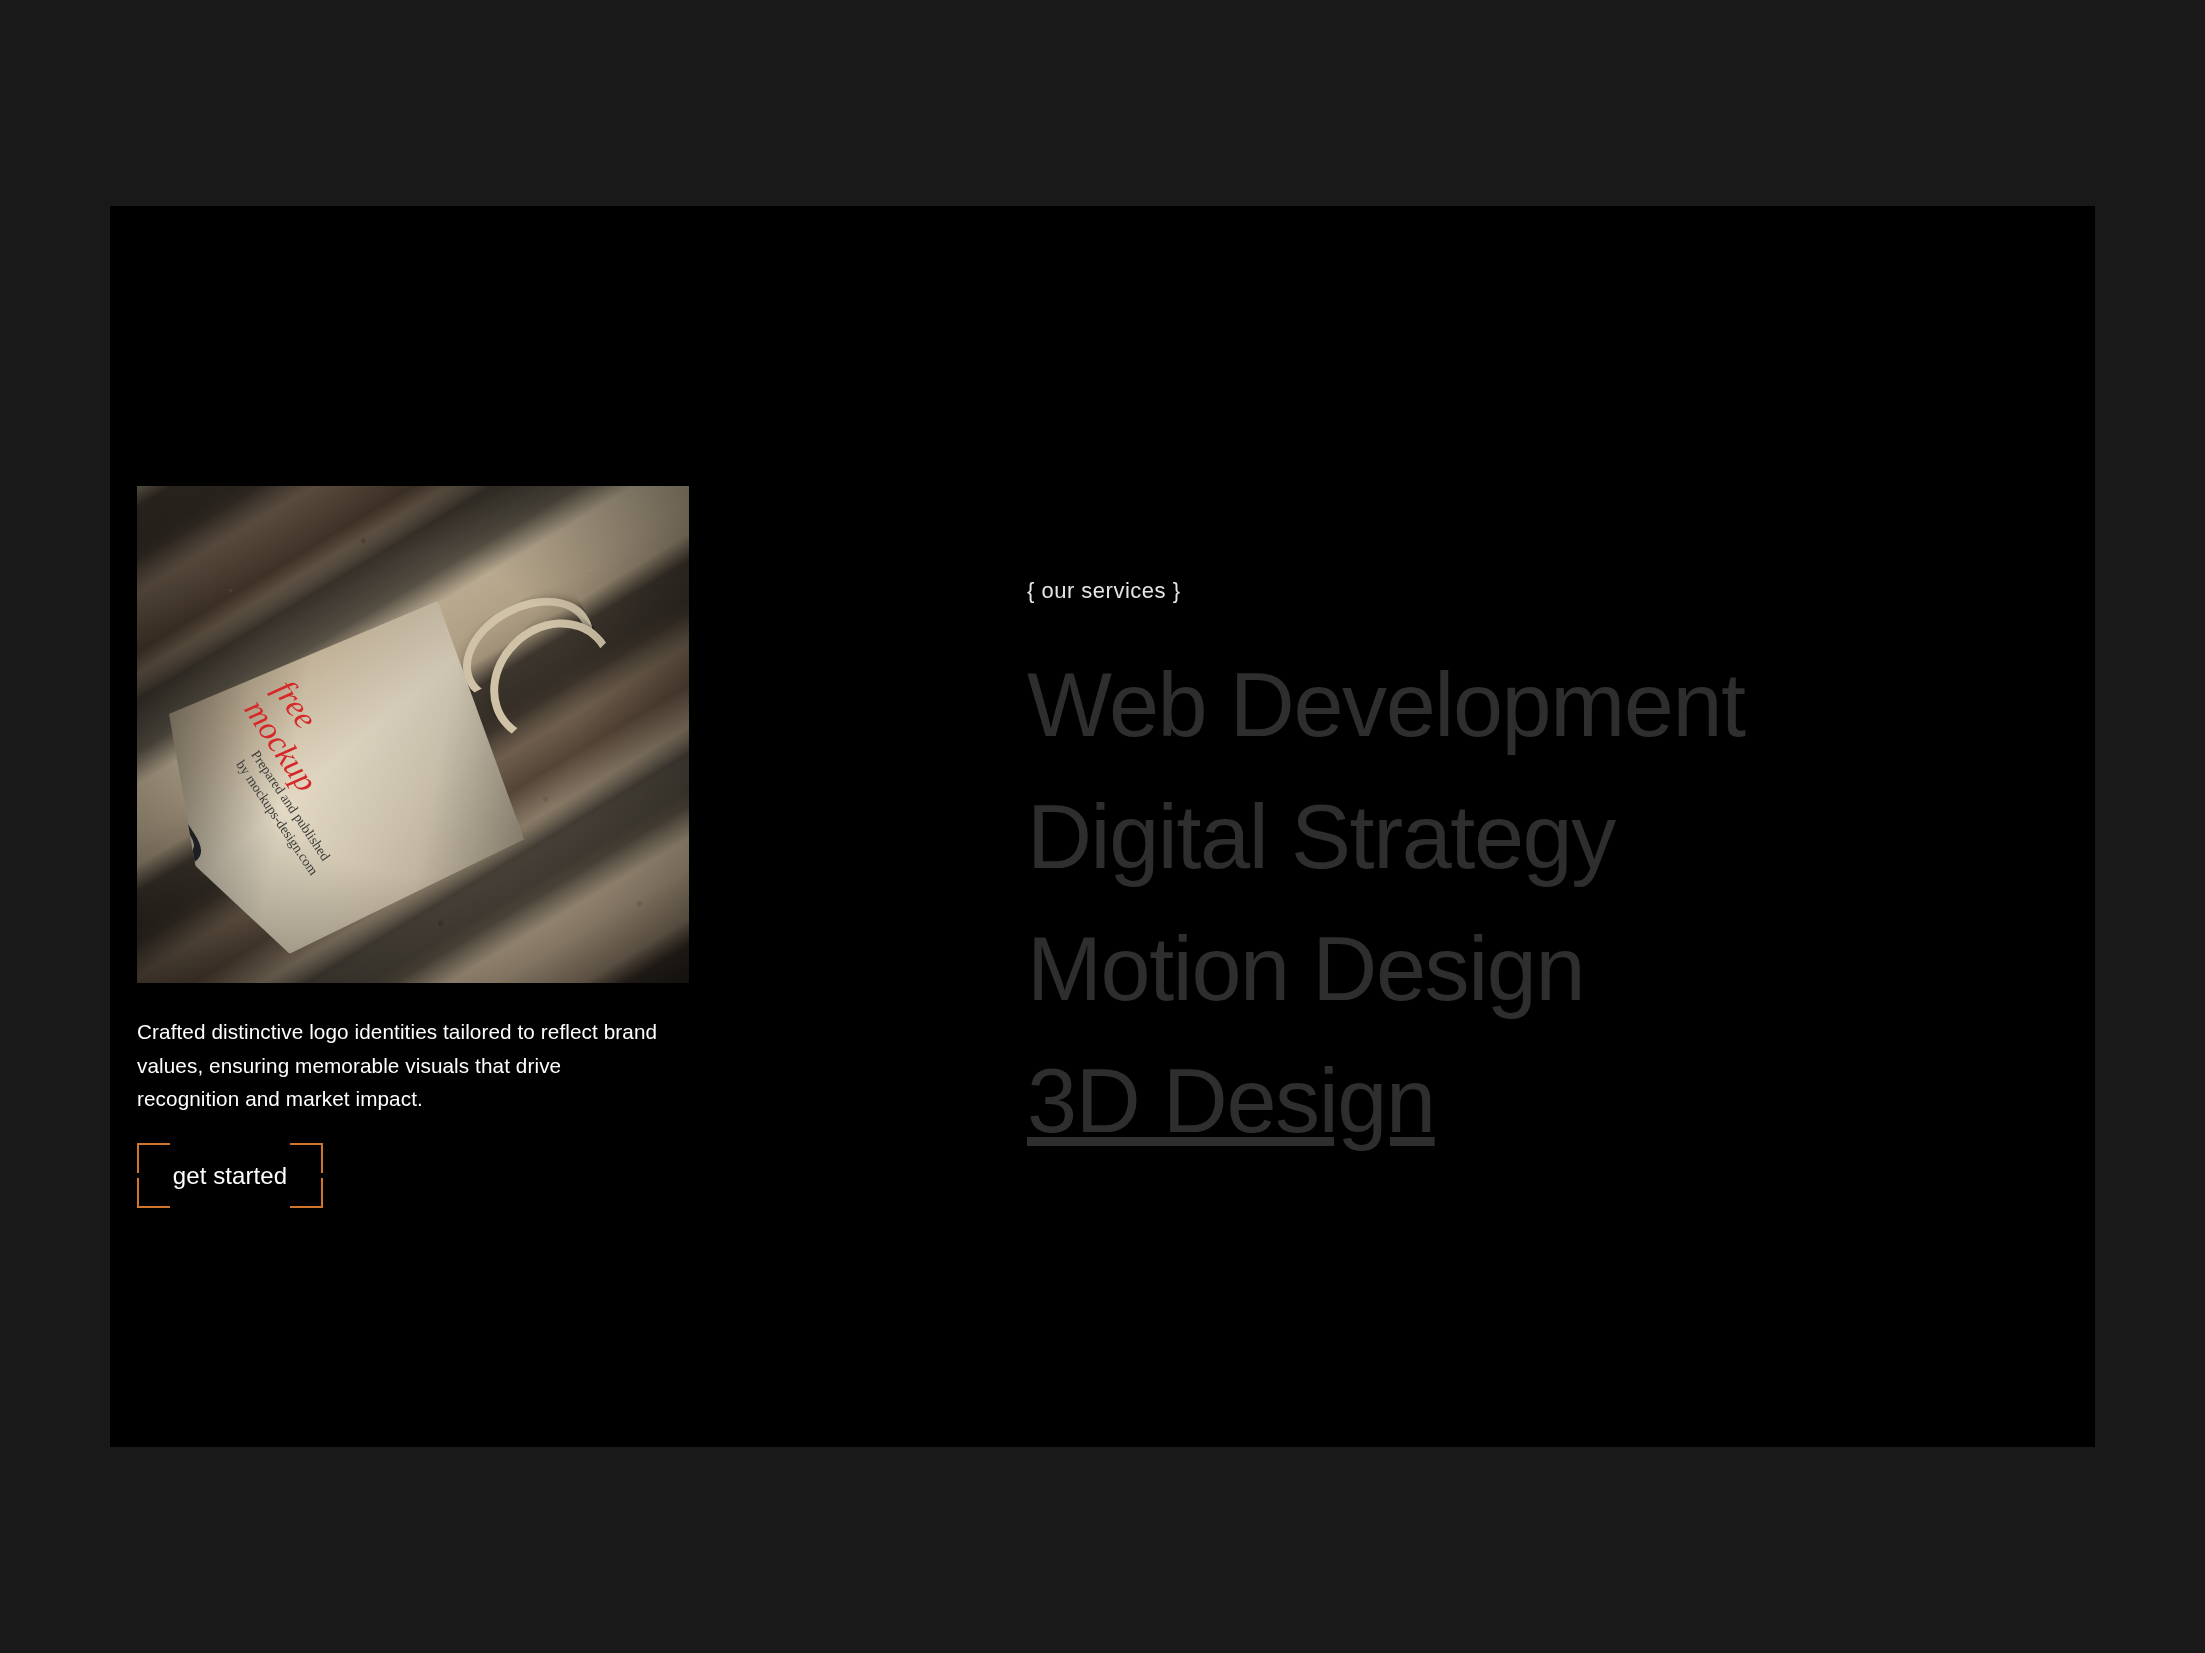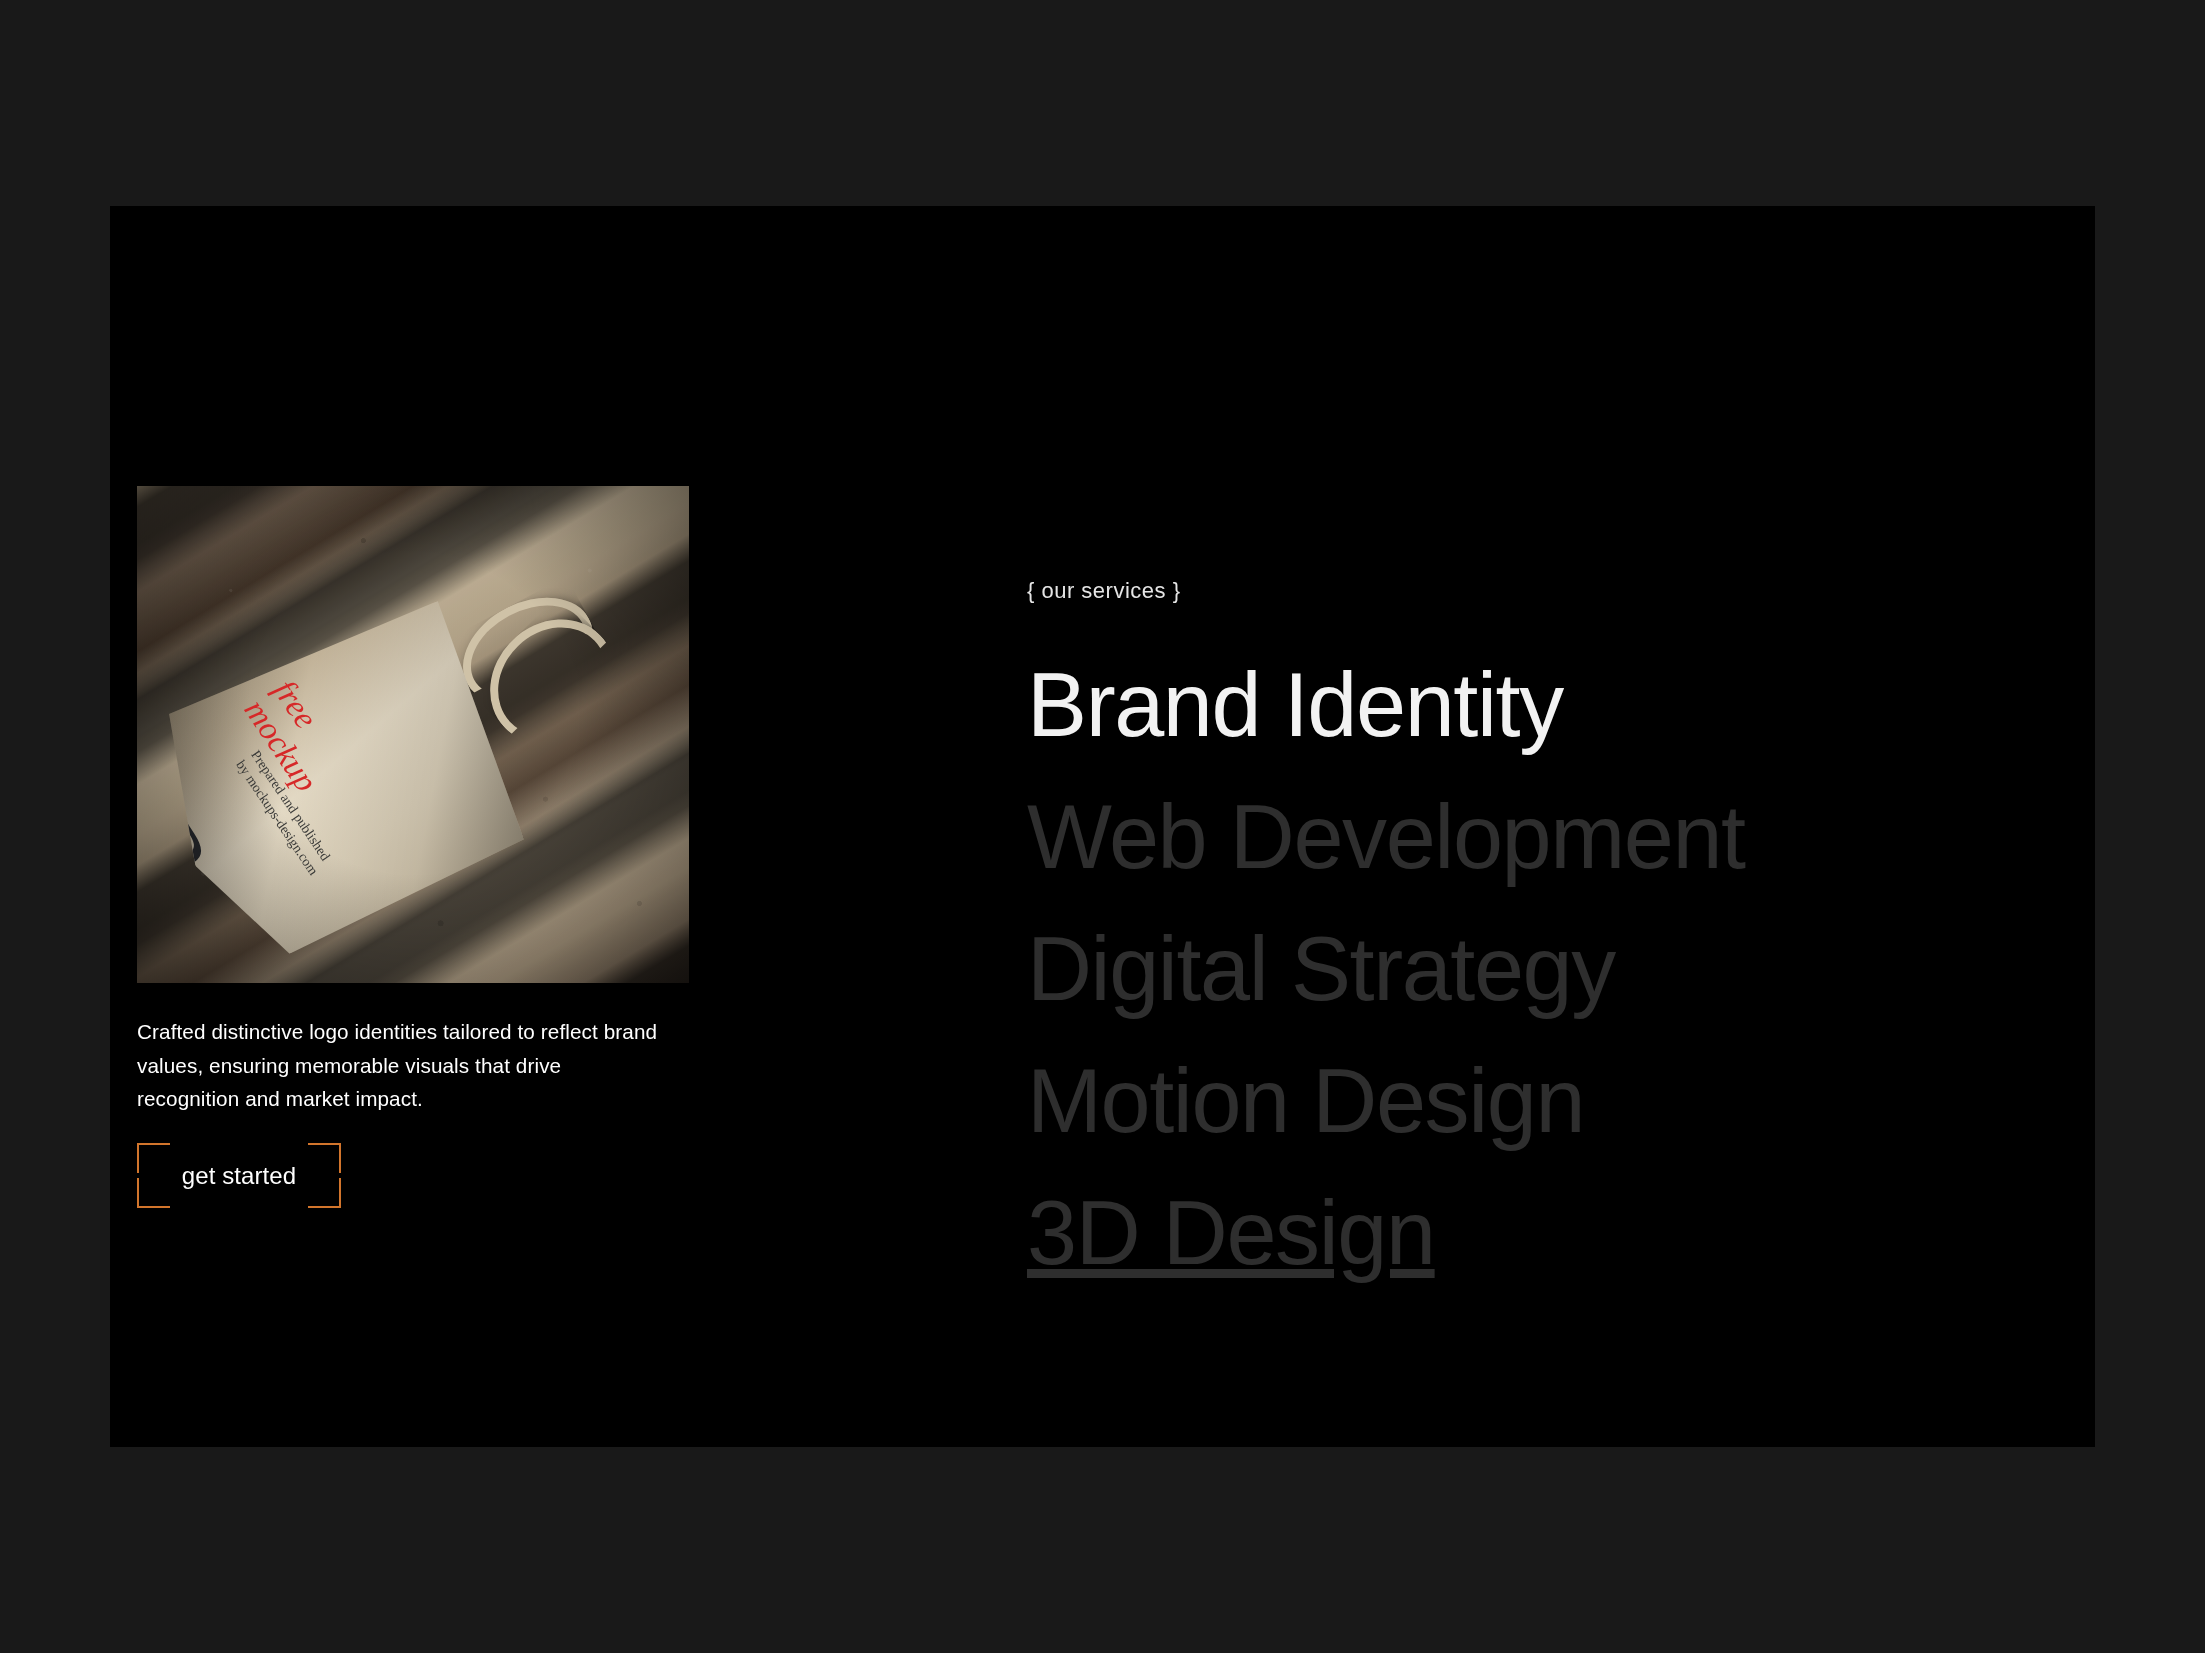--- a/index.html
+++ b/index.html
@@ -145,21 +145,21 @@
     font-size:20.7px;
     line-height:1.62;
     color:#ffffff;
     letter-spacing:0.1px;
   }
 
   .cta {
     position:relative;
     margin-top:27.6px;
     margin-left:0px;
-    width:204px; height:65px;
+    width:186px; height:65px;
   }
   .cta .corner {
     position:absolute;
     width:33px; height:30px;
     border-color:#d2752c;
     border-style:solid;
     border-width:0;
   }
   .cta .corner.tl { left:0;   top:0;    border-left-width:2.8px;  border-top-width:2.8px; }
   .cta .corner.tr { right:0;  top:0;    border-right-width:2.8px; border-top-width:2.8px; }
@@ -237,21 +237,20 @@
         <span class="cta-label">get started</span>
       </div>
 
     </div>
 
     <div class="right-col">
 
       <div class="eyebrow">{ our services }</div>
 
       <ul class="service-list">
-        <li class="active">Brand Identity</li>
         <li>Web Development</li>
         <li>Digital Strategy</li>
         <li>Motion Design</li>
         <li>3D Design</li>
       </ul>
 
     </div>
 
   </div>
 </div>

